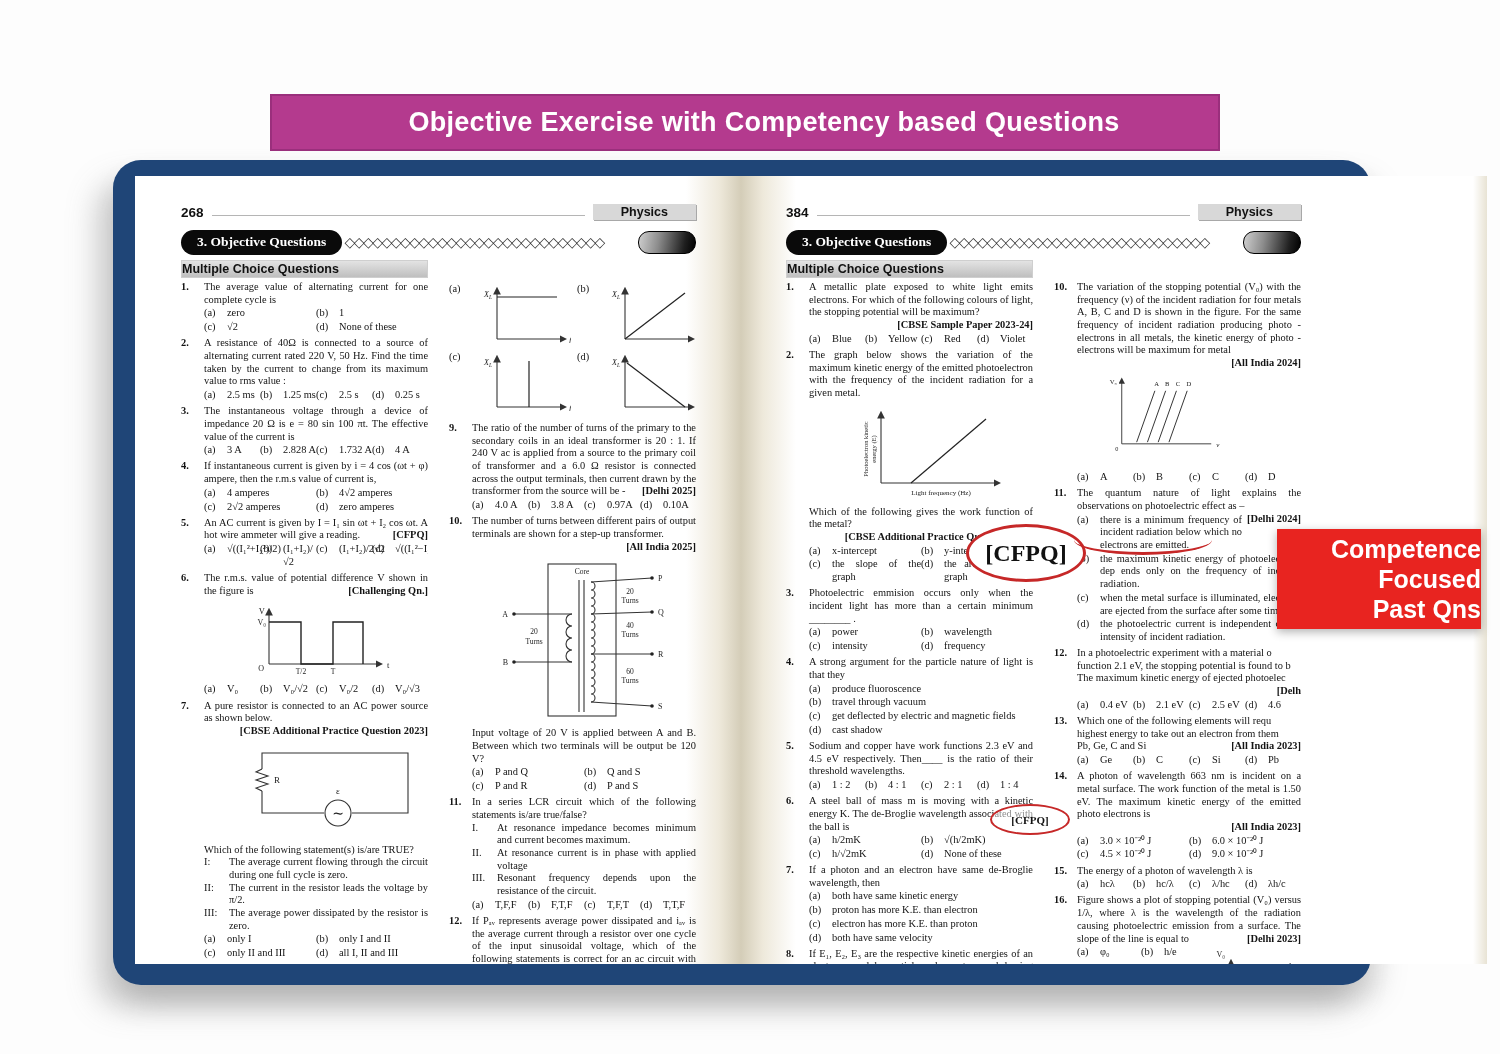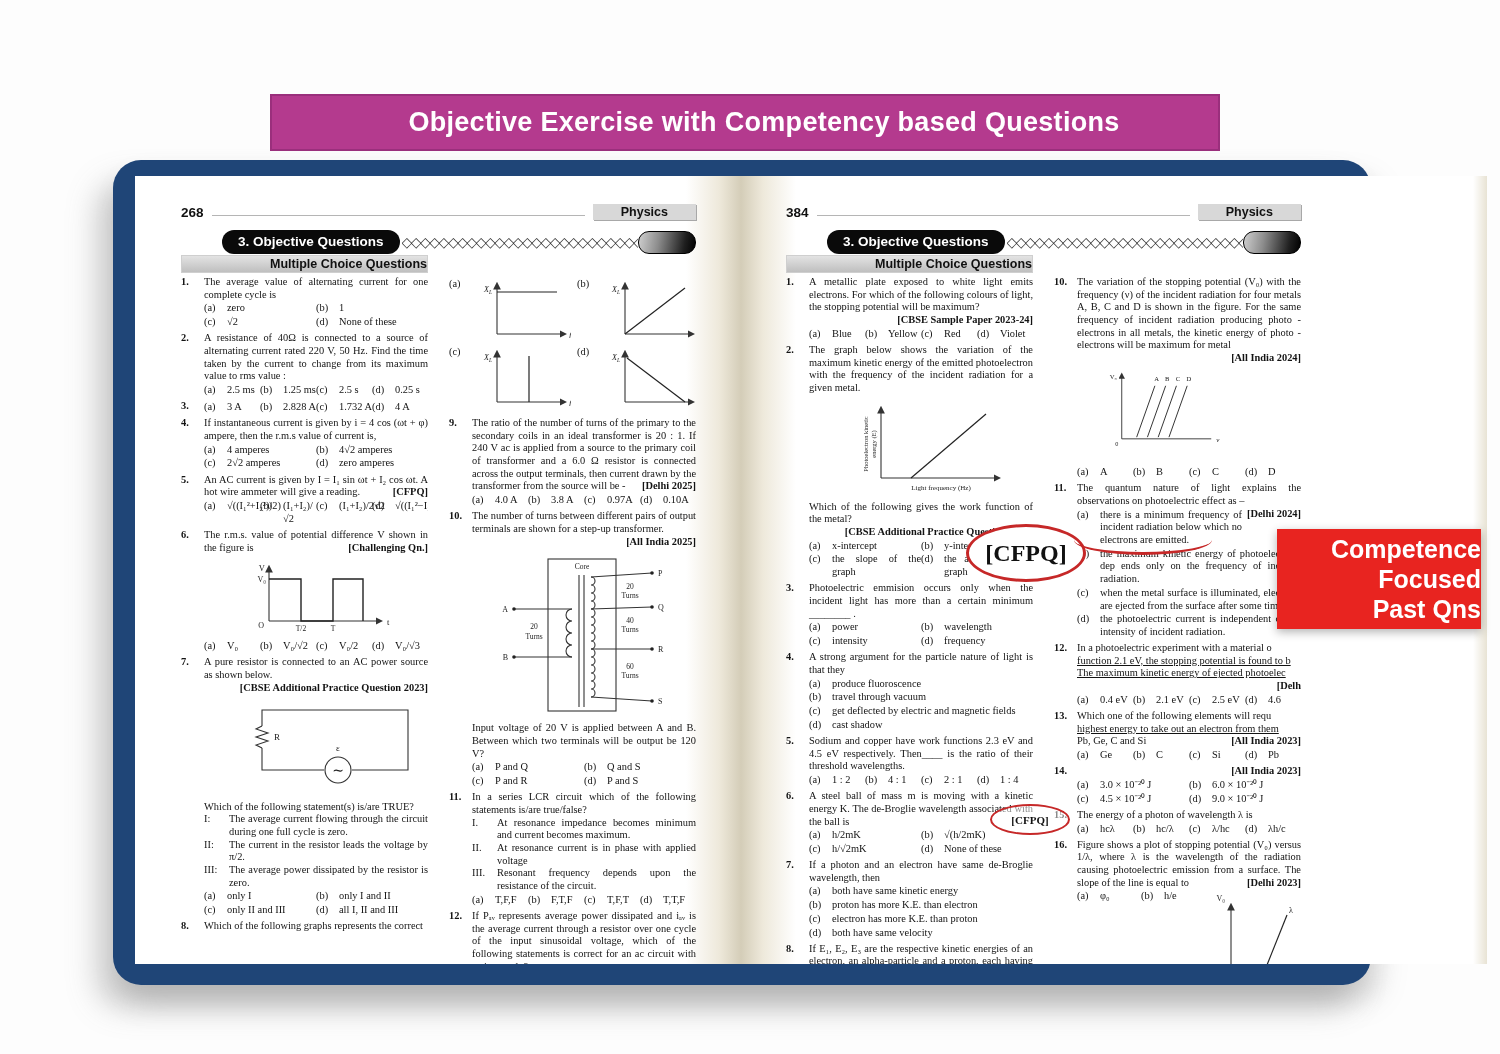--- a/index.html
+++ b/index.html
@@ -10,31 +10,31 @@
   .pages{position:absolute;left:22px;top:16px;width:1352px;height:788px;background:#fff;overflow:hidden;}
   .gutter{position:absolute;left:551px;top:0;width:110px;height:100%;background:linear-gradient(90deg,rgba(236,232,220,0),#eee9db 30%,#d4cdb8 50%,#eee9db 70%,rgba(236,232,220,0));}
   .page-edge{position:absolute;right:0;top:0;width:14px;height:100%;background:linear-gradient(90deg,rgba(255,255,255,0),#e8e3d4);}
   .page{position:absolute;top:24px;width:515px;height:764px;}
   .page-left{left:46px}.page-right{left:651px}
   .page-head{display:flex;align-items:flex-end;gap:8px;height:20px;}
   .page-num{font-family:"Liberation Sans",sans-serif;font-weight:bold;font-size:13.5px;color:#111;}
   .head-rule{flex:1;height:1px;background:#b5b5b5;margin-bottom:4px;}
   .subject-box{background:#d8d8d8;box-shadow:1px 1px 0 #a8a8a8;padding:1px 28px;font-family:"Liberation Sans",sans-serif;font-weight:bold;font-size:12.5px;color:#111;}
   .section-row{display:flex;align-items:center;margin-top:9px;height:26px;}
-  .section-pill{background:#0a0a0a;color:#fff;font-family:Liberation Sans, sans-serif;font-weight:bold;font-size:13.5px;padding:4px 16px 5px;border-radius:14px;white-space:nowrap;margin-left:41px;}
+  .section-pill{background:#0a0a0a;color:#fff;font-family:Liberation Serif, serif;font-weight:bold;font-size:13.5px;padding:4px 16px 5px;border-radius:14px;white-space:nowrap;}
   .chain{flex:1;white-space:nowrap;overflow:hidden;font-family:"DejaVu Sans",sans-serif;font-size:14px;letter-spacing:-1.5px;color:#333;line-height:1;margin-left:2px;}
   .chain-cap{flex:none;width:56px;height:21px;border:1px solid #000;border-radius:11px;background:linear-gradient(100deg,#d0d0d0,#8d8d8d 35%,#1f1f1f 80%,#000);}
-  .mcq-bar{width:247px;background:linear-gradient(#e3e3e3,#bfbfbf);border:1px solid #cfcfcf;box-sizing:border-box;text-align:right;font-family:"Liberation Sans",sans-serif;font-weight:bold;font-size:12.5px;padding:1px 0;color:#111;}
+  .mcq-bar{width:247px;margin-top:5px;background:linear-gradient(#e3e3e3,#bfbfbf);border:1px solid #cfcfcf;box-sizing:border-box;text-align:left;font-family:"Liberation Sans",sans-serif;font-weight:bold;font-size:12.5px;padding:1px 0;color:#111;}
   .cols{display:flex;gap:21px;margin-top:3px;height:694px;overflow:hidden;}
   .col{width:247px;flex:none;overflow:hidden;text-align:justify;font-size:10.4px;line-height:1.22;color:#131313;}
   .q{display:flex;margin-bottom:3.5px;}
   .qnum{flex:none;width:23px;font-weight:bold;}
   .qbody{flex:1;min-width:0;}
   .qtag{float:right;font-weight:bold;margin-left:5px;}
-  .frag{text-align:left;text-decoration:underline;}
+  .frag{text-align:left;}
   .tag-line{text-align:right;font-weight:bold;}
   .stmt{display:flex;}
   .stmt-label{flex:none;width:25px;}
   .stmt-text{flex:1;}
   .opt-row{display:flex;margin-top:1px;}
   .opt{flex:1;display:flex;min-width:0;}
   .opt-label{flex:none;width:23px;}
   .opt-text{flex:1;}
   .fig{display:flex;justify-content:center;margin:3px 0;}
   .fig-right{float:right;margin:0 0 2px 6px;}
@@ -122,20 +122,21 @@
                     <div class="opt">
                       <span class="opt-label">(d)</span>
                       <span class="opt-text">0.25 s</span>
                     </div>
                   </div>
                 </div>
               </div>
               <div class="q">
                 <span class="qnum">3.</span>
                 <div class="qbody">
+                  <div class="qtext">The instantaneous voltage through a device of impedance 20 Ω is e = 80 sin 100 πt. The effective value of the current is</div>
                   <div class="opt-row">
                     <div class="opt">
                       <span class="opt-label">(a)</span>
                       <span class="opt-text">3 A</span>
                     </div>
                     <div class="opt">
                       <span class="opt-label">(b)</span>
                       <span class="opt-text">2.828 A</span>
                     </div>
                     <div class="opt">
@@ -862,20 +863,21 @@
                     <div class="opt">
                       <span class="opt-label">(d)</span>
                       <span class="opt-text">Pb</span>
                     </div>
                   </div>
                 </div>
               </div>
               <div class="q">
                 <span class="qnum">14.</span>
                 <div class="qbody">
+                  <div class="qtext">A photon of wavelength 663 nm is incident on a metal surface. The work function of the metal is 1.50 eV. The maximum kinetic energy of the emitted photo electrons is</div>
                   <div class="tag-line">[All India 2023]</div>
                   <div class="opt-row">
                     <div class="opt">
                       <span class="opt-label">(a)</span>
                       <span class="opt-text">3.0 × 10⁻²⁰ J</span>
                     </div>
                     <div class="opt">
                       <span class="opt-label">(b)</span>
                       <span class="opt-text">6.0 × 10⁻²⁰ J</span>
                     </div>

